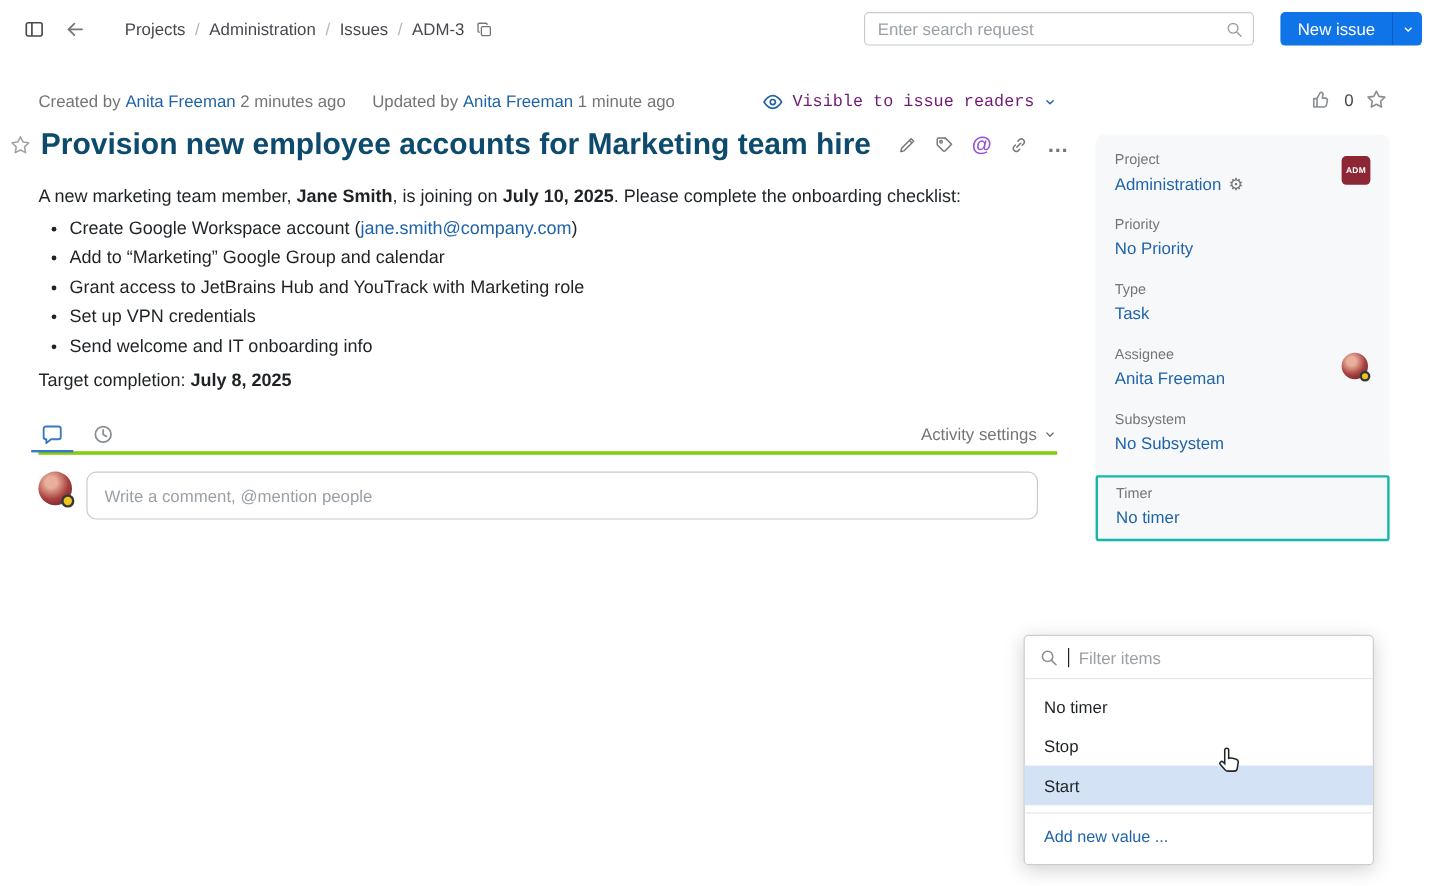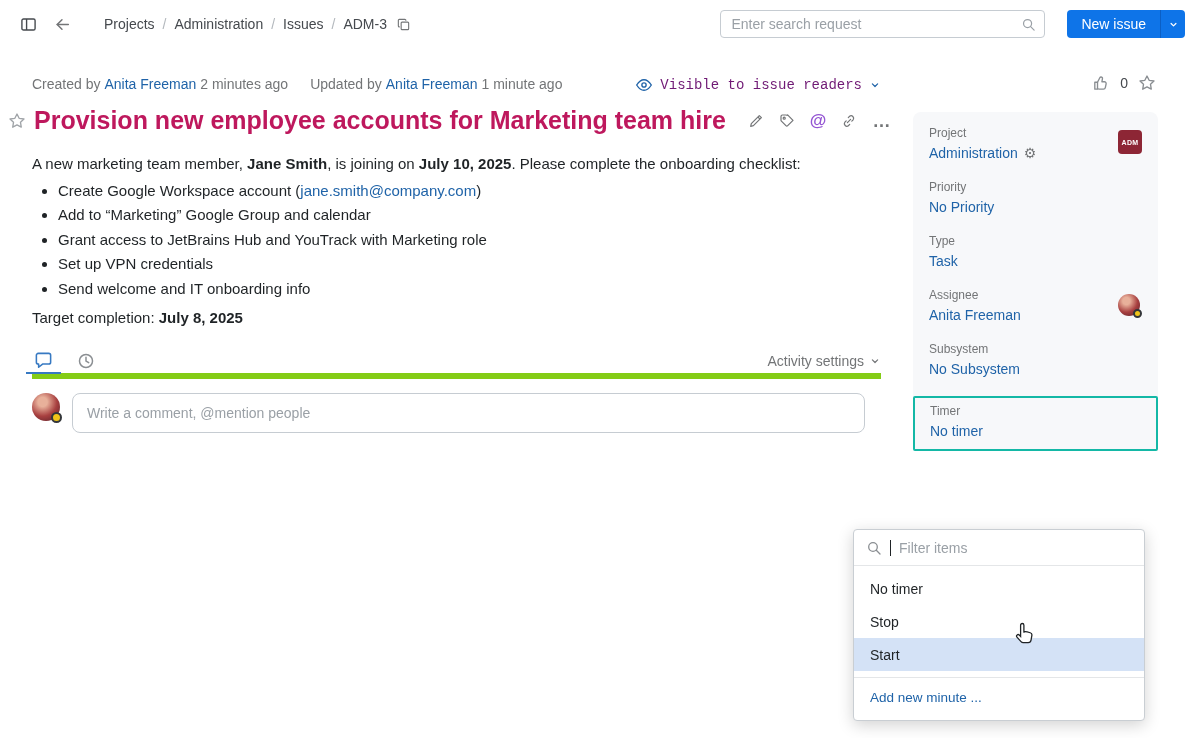--- a/index.html
+++ b/index.html
@@ -33,34 +33,34 @@
   .meta-row { position:absolute; left:0; right:0; top:76px; height:20px; font-size:14px; color:#737577; }
   .meta-left { position:absolute; left:32px; top:0; display:flex; gap:18px; align-items:center; }
   .meta-chunk span { margin-right:4px; }
   .visibility { position:absolute; right:320px; top:0; display:flex; gap:7px; align-items:center;
     color:#701a75; cursor:pointer;font-family:Liberation Mono, monospace; }
   .reactions { position:absolute; right:45px; top:-2px; display:flex; gap:10px; align-items:center; color:#737577; }
   .reactions .count { font-size:14px; color:#45494e; }
 
   
   .title-row { position:absolute; left:8px; top:106px; width:880px; display:flex; align-items:center; gap:8px; }
-  .page-title { font-size:25px; font-weight:700; color:#be185d; white-space:nowrap; }
+  .page-title { font-size:25px; font-weight:700; color:#0c4a6e; white-space:nowrap; }
   .title-icons { display:flex; gap:15px; margin-left:14px; align-items:center; color:#737577; }
   .mention-glyph { color:#9455d3; font-size:17px; font-weight:700; line-height:16px; }
   .ellipsis-glyph { font-size:18px; font-weight:700; color:#737577; line-height:10px; }
 
   
   .description { position:absolute; left:32px; top:152px; width:840px; font-size:15px; line-height:24.5px; color:#1f2326; }
   .description ul { margin:2px 0 4px 0; padding-left:26px; }
   .description b { font-weight:700; }
   .target { margin-top:5px; }
 
   
   .tabs-row { position:absolute; left:32px; top:348px; width:849px; height:31px;
-    border-bottom:6px solid #84cc16; display:flex; align-items:center; gap:20px; }
+    border-bottom:3px solid #84cc16; display:flex; align-items:center; gap:20px; }
   .tab { position:relative; height:100%; display:flex; align-items:center; padding:0 2px; cursor:pointer; }
   .tab.active::after { content:""; position:absolute; left:-6px; right:-6px; bottom:-1px; height:2px; background:#3779c2; }
   .tab-comments { color:#3779c2; }
   .activity-settings { margin-left:auto; color:#737577; font-size:14px; display:flex; align-items:center; gap:5px; cursor:pointer; }
 
   
   .comment-row { position:absolute; left:32px; top:393px; width:833px; display:flex; gap:12px; align-items:flex-start; }
   .avatar { width:28px; height:28px; border-radius:50%; position:relative; flex:0 0 auto;
     background:radial-gradient(circle at 38% 32%, #e8b09a 18%, #a84040 55%, #571f28 95%); }
   .avatar .badge { position:absolute; right:-2px; bottom:-2px; width:11px; height:11px; border-radius:50%;
@@ -324,21 +324,21 @@
     </span>
     <span class="filter-caret"></span>
     <input type="text" placeholder="Filter items" style="">
   </div>
   <div class="dd-list">
     <div class="dd-item">No timer</div>
     <div class="dd-item">Stop</div>
     <div class="dd-item selected">Start</div>
   </div>
   <div class="dd-footer">
-    <a class="link">Add new minute ...</a>
+    <a class="link">Add new value ...</a>
   </div>
 </div>
 
 <span class="mouse-cursor">
   <svg width="22" height="25" viewBox="0 0 24 27">
     <path d="M9 1.5c1 0 1.8.8 1.8 1.8v7.4l1.2-.2c.4-.05 4 .6 5.7 1.1 1.2.35 2 1.5 1.8 2.75l-.9 5.4c-.25 1.5-1.55 2.6-3.05 2.6H10c-.9 0-1.75-.4-2.35-1.05l-4.4-4.9c-.6-.7-.55-1.75.15-2.35.65-.6 1.7-.55 2.3.05l1.5 1.45V3.3c0-1 .8-1.8 1.8-1.8z" fill="#ffffff" stroke="#1f2326" stroke-width="1.4"></path>
   </svg>
 </span>
 
 </body></html>

